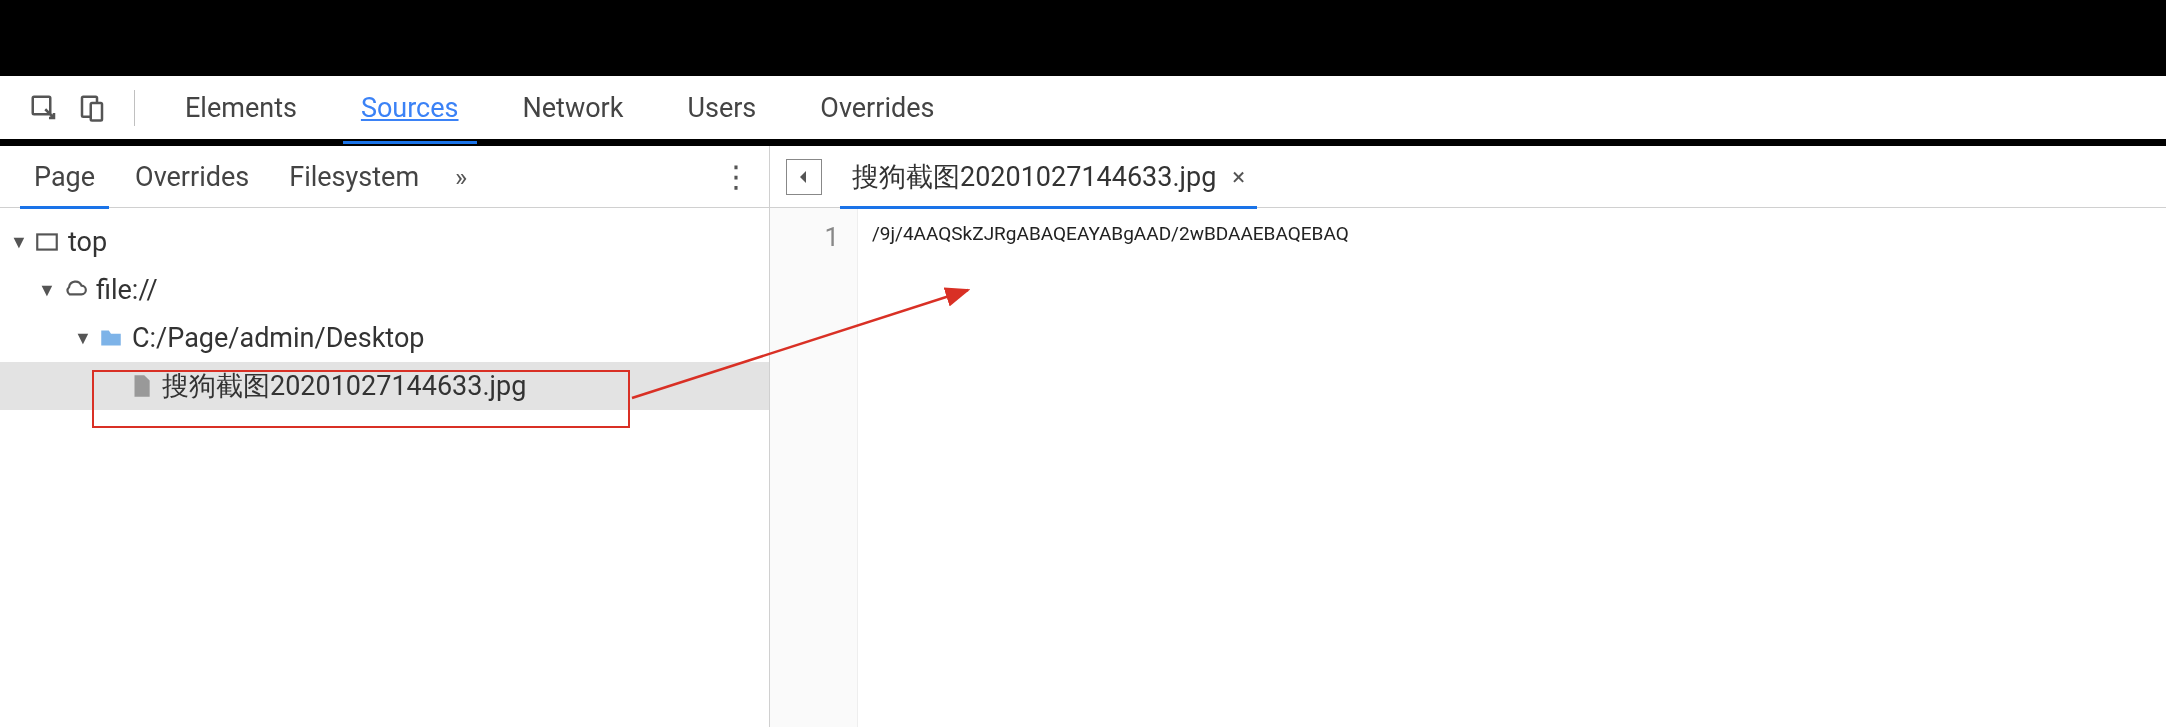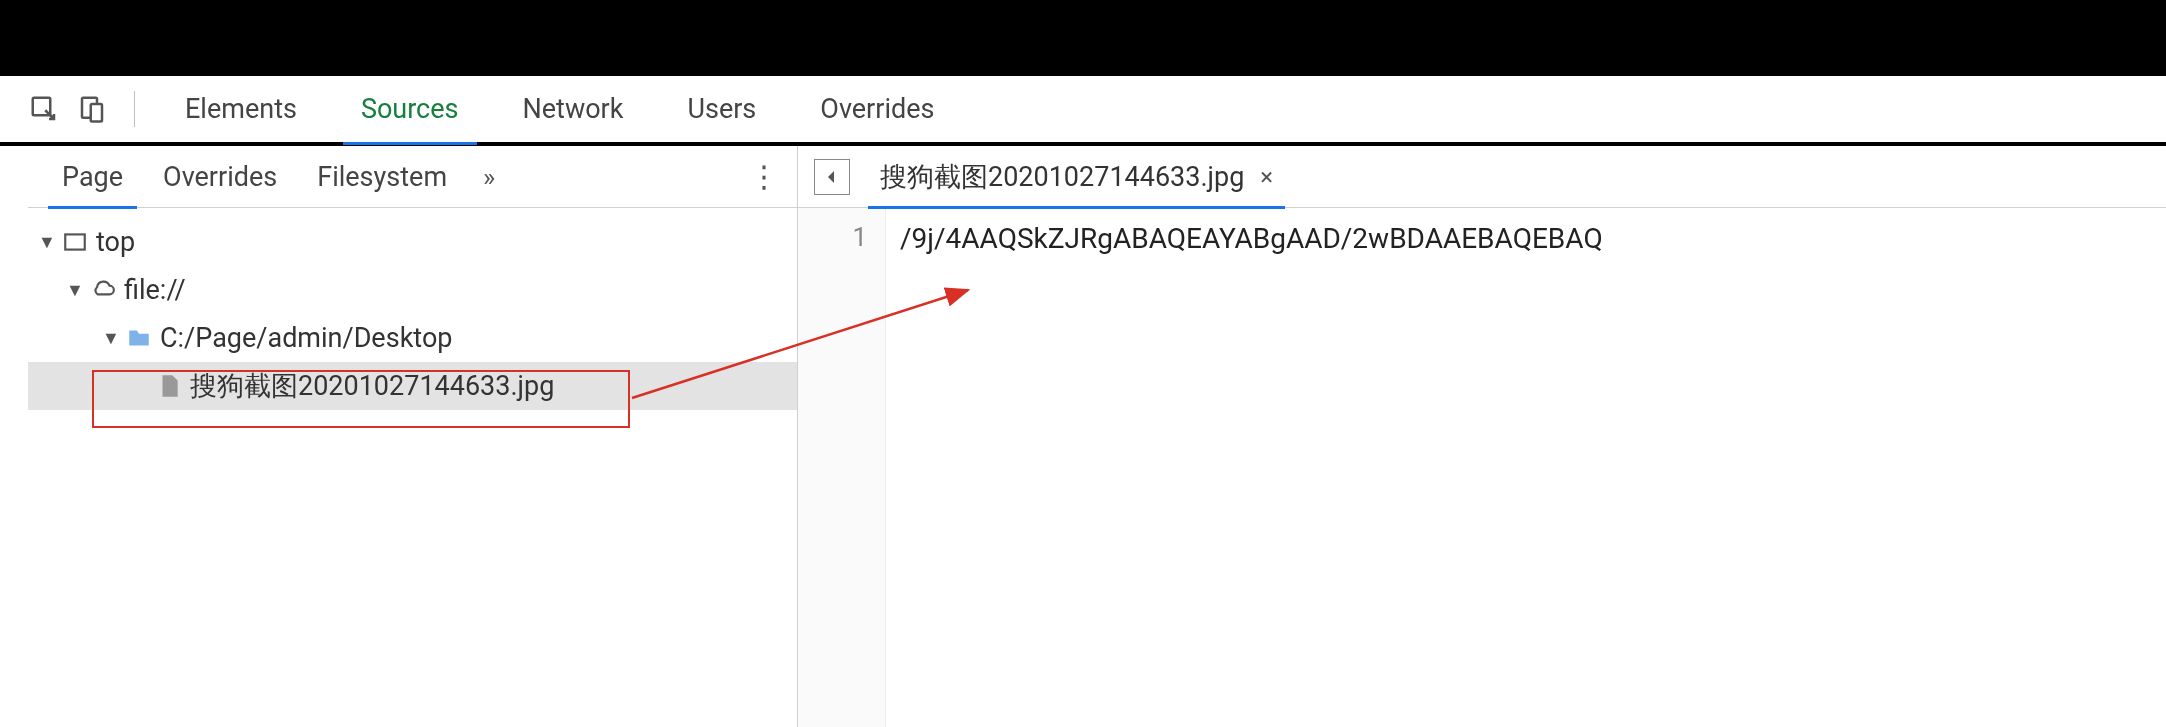--- a/index.html
+++ b/index.html
@@ -17,21 +17,21 @@
     }
     .top-bar {
       width: 100%;
       height: 76px;
       background: #000000;
     }
     .devtools-tabs {
       display: flex;
       align-items: center;
       height: 70px;
-      border-bottom: 4px solid #000000;
+      border-bottom: 7px solid #000000;
       padding-left: 20px;
       gap: 0;
     }
     .icon-button {
       display: flex;
       align-items: center;
       justify-content: center;
       width: 48px;
       height: 48px;
       color: #555;
@@ -51,41 +51,41 @@
       padding: 0 32px;
       height: 70px;
       display: flex;
       align-items: center;
       font-size: 27px;
       color: #444;
       cursor: pointer;
       position: relative;
     }
     .main-tab.active {
-      color: #15803d;
+      color: #3b82f6;
+      text-decoration: underline;
     }
     .main-tab.active::after {
       content: "";
       position: absolute;
       bottom: -1px;
       left: 14px;
       right: 14px;
       height: 3px;
       background: #1a73e8;
     }
     .content-area {
       display: flex;
       height: calc(100% - 146px);
     }
     .left-panel {
       width: 770px;
       border-right: 1px solid #d0d0d0;
       display: flex;
       flex-direction: column;
-      margin-left: 28px;
     }
     .navigator-tabs {
       display: flex;
       align-items: center;
       height: 62px;
       border-bottom: 1px solid #d0d0d0;
       padding: 0 14px;
       position: relative;
     }
     .nav-tab {
@@ -222,21 +222,21 @@
       font-family: Consolas, Monaco, monospace;
       font-size: 26px;
       color: #888;
       border-right: 1px solid #eee;
       background: #fafafa;
     }
     .code-content {
       flex: 1;
       padding: 14px 0 0 14px;
       font-family: Consolas, Monaco, monospace;
-      font-size: 28px;
+      font-size: 19px;
       color: #222;
       white-space: nowrap;
       overflow: hidden;
     }
     .arrow-svg {
       position: absolute;
       pointer-events: none;
       z-index: 10;
     }
   </style>

